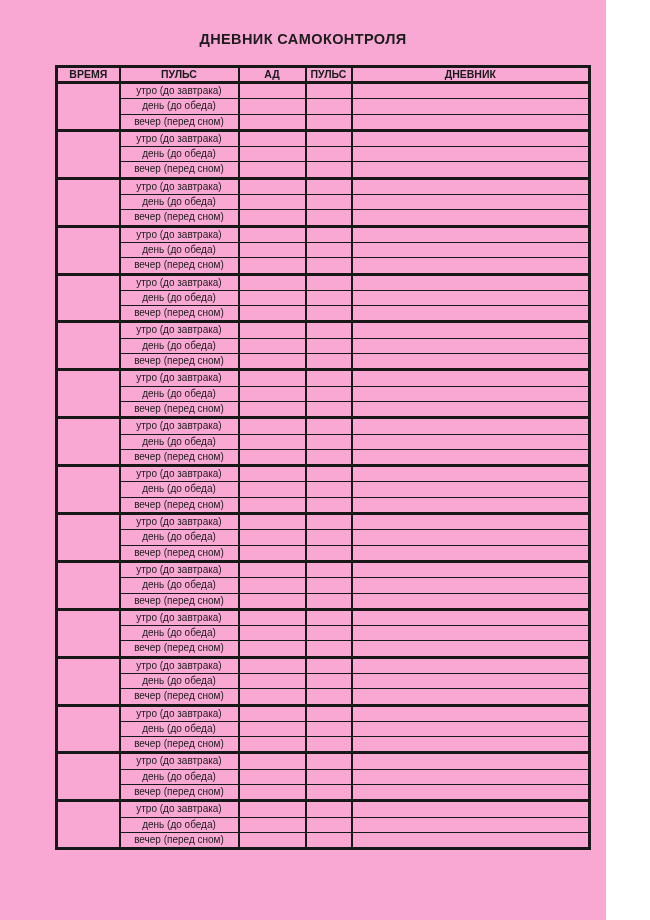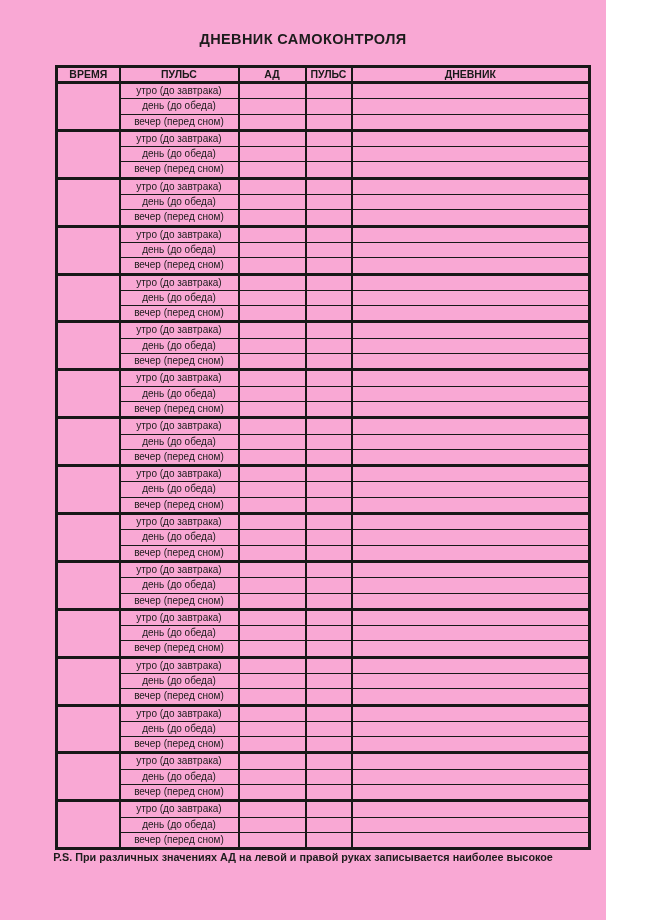--- a/index.html
+++ b/index.html
@@ -407,15 +407,14 @@
         </tr>
         <tr>
           <td class="time-cell">вечер (перед сном)</td>
           <td class="ad-cell"></td>
           <td class="pulse-cell"></td>
           <td class="notes-cell"></td>
         </tr>
       </tbody>
   </table>
 
-  <div class="footnote">P.S. При различных значениях АД на левой и правой руках записывается наиболее высокое</div>
 
 </div>
 
 </body></html>

